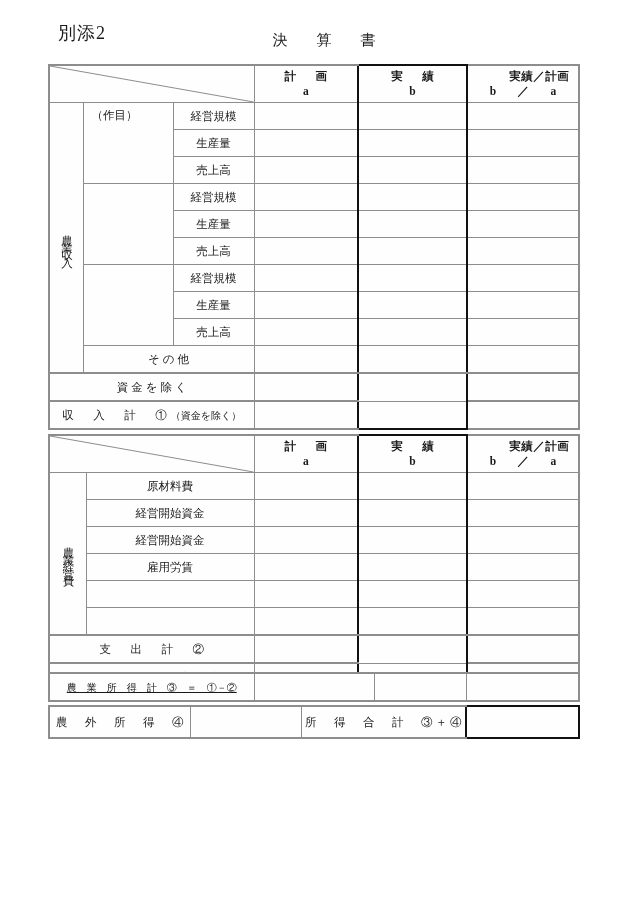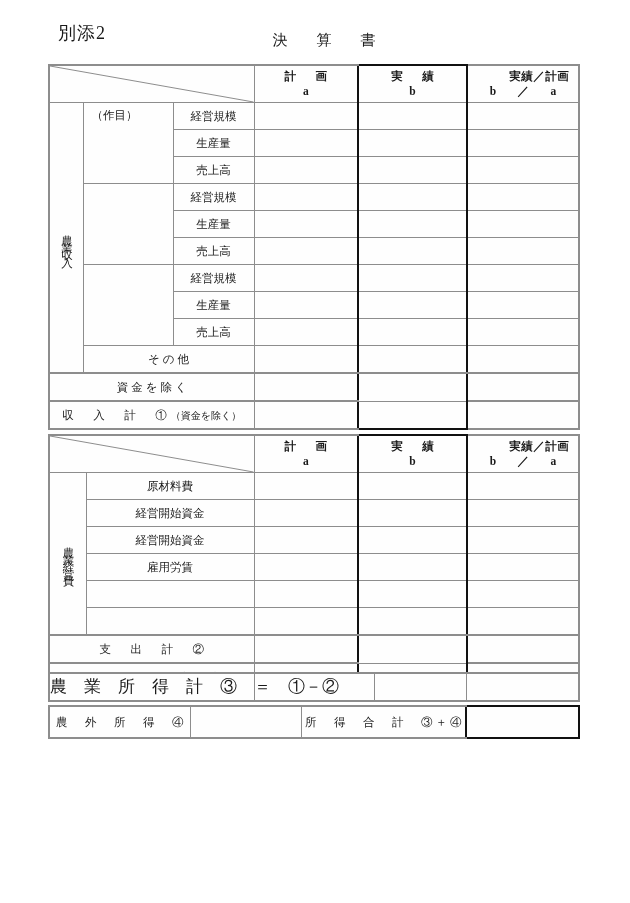--- a/index.html
+++ b/index.html
@@ -317,21 +317,21 @@
 
 <table class="sheet-table" style="left:48px; top:672px; width:530px;">
   <colgroup>
     <col style="width:205px">
     <col style="width:120px">
     <col style="width:92px">
     <col style="width:113px">
   </colgroup>
   <tbody>
     <tr>
-      <td class="frame-left frame-top frame-bottom nowrap" style="font-size:17px;">農　業　所　得　計　③　＝　①－②</td>
+      <td class="frame-left frame-top frame-bottom nowrap" style="font-size:10px;text-decoration:underline;">農　業　所　得　計　③　＝　①－②</td>
       <td class="frame-top frame-bottom"></td>
       <td class="frame-top frame-bottom"></td>
       <td class="frame-top frame-bottom frame-right"></td>
     </tr>
   </tbody>
 </table>
 
 <table class="sheet-table" style="left:48px; top:705px; width:530px;">
   <colgroup>
     <col style="width:141px">

